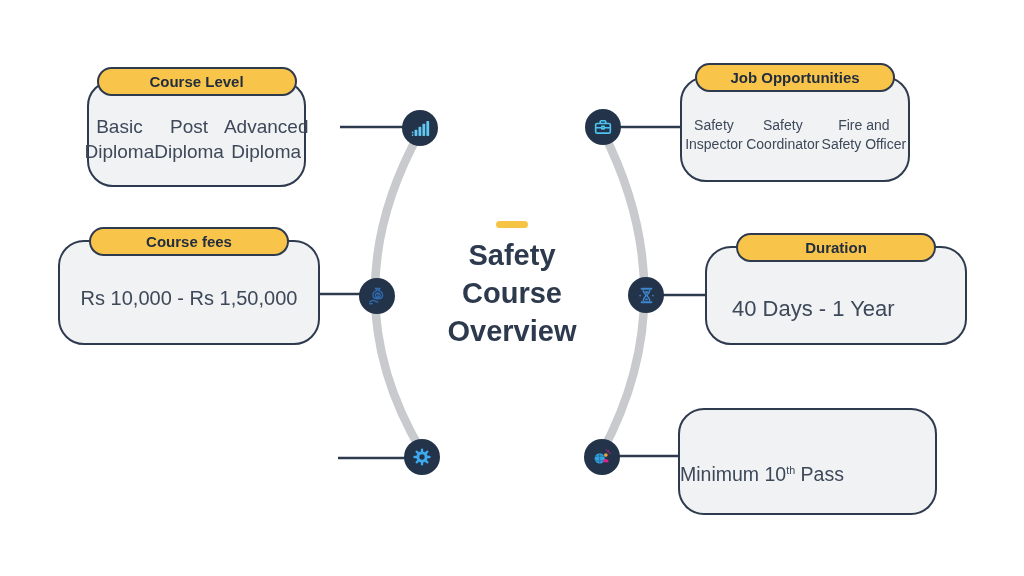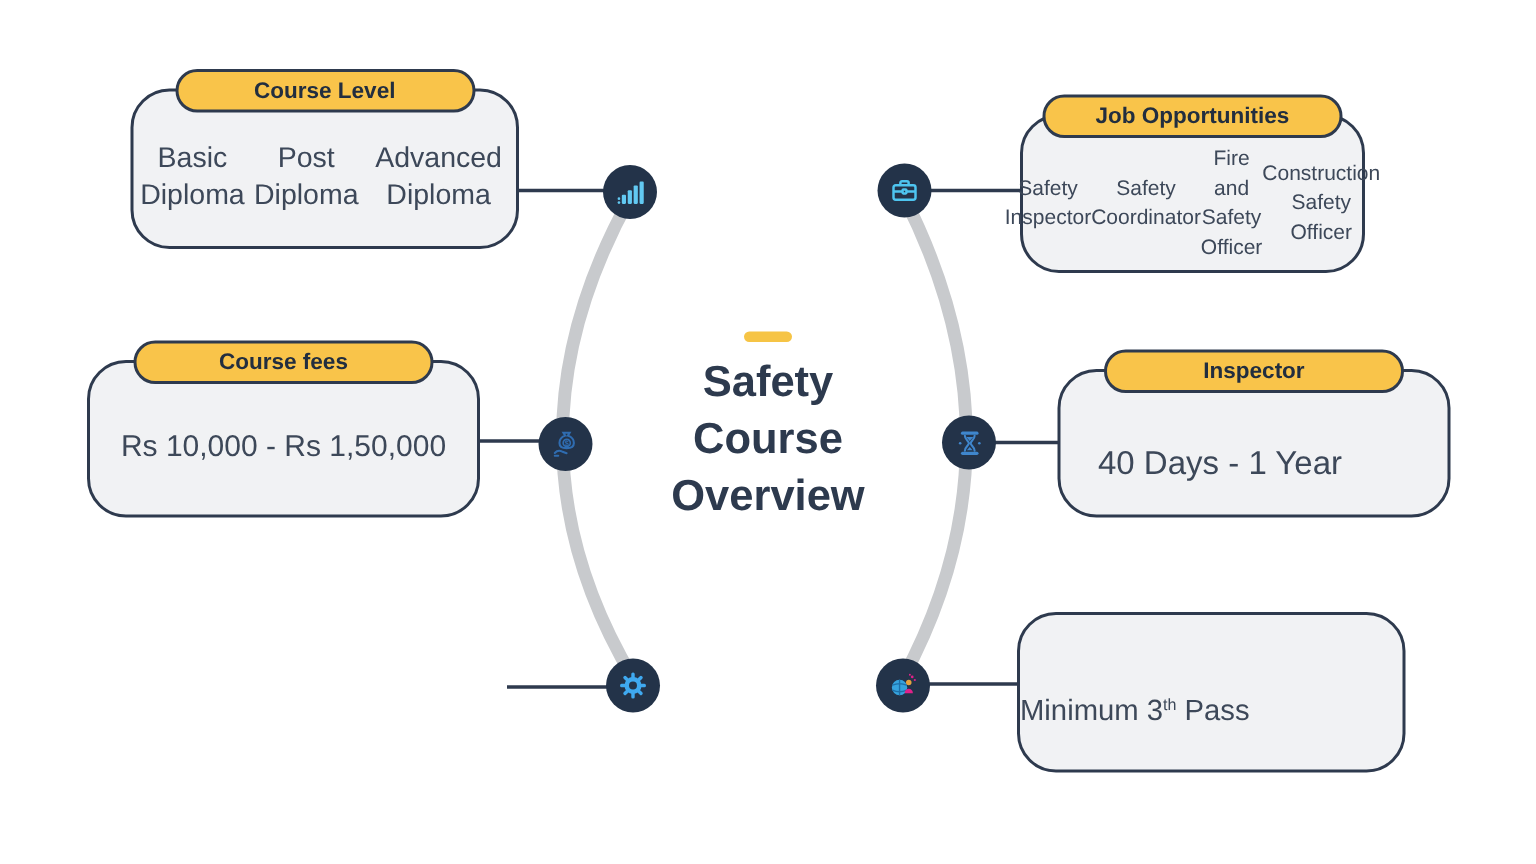--- a/index.html
+++ b/index.html
@@ -137,21 +137,21 @@
       <circle cx="9.5" cy="13.5" r="5.6" fill="#36A3DD"></circle>
       <path d="M4.3 11.8 c3.2-1.4 7.2-1.4 10.4 0 M4.3 15.4 c3.2 1.4 7.2 1.4 10.4 0 M9.5 7.9 v11.2" stroke="#1D6FA8" stroke-width="1" fill="none"></path>
       <circle cx="16.2" cy="9.8" r="2" fill="#E8A33D"></circle>
       <path d="M13.2 17.6 c0-4.4 6-4.4 6 0 Z" fill="#E0218A"></path>
       <circle cx="18.7" cy="5.8" r="1" fill="#E0218A"></circle>
       <circle cx="20.6" cy="8" r="0.8" fill="#E0218A"></circle>
       <circle cx="17" cy="4.2" r="0.7" fill="#E0218A"></circle>
     </svg>
   </div>
 
-  <div class="card" style="left:87px;top:59px;width:259px;height:107px">
+  <div class="card" style="left:87px;top:80px;width:219px;height:107px">
     <div class="pill">
       <span>Course Level</span>
     </div>
     <div class="card-body body-lg">
       <div>Basic Diploma</div>
       <div>Post Diploma</div>
       <div>Advanced Diploma</div>
     </div>
   </div>
 
@@ -166,37 +166,36 @@
 
 
   <div class="card" style="left:680px;top:76px;width:230px;height:106px">
     <div class="pill">
       <span>Job Opportunities</span>
     </div>
     <div class="card-body body-sm">
       <div>Safety Inspector</div>
       <div>Safety Coordinator</div>
       <div>Fire and Safety Officer</div>
-      <div>Construction Safety Officer</div>
     </div>
   </div>
 
   <div class="card" style="left:705px;top:246px;width:262px;height:99px">
     <div class="pill">
-      <span>Inspector</span>
+      <span>Duration</span>
     </div>
     <div class="card-body body-one-lg raise">
       <div>40 Days - 1 Year</div>
     </div>
   </div>
 
   <div class="card" style="left:678px;top:408px;width:259px;height:107px">
     <div class="card-body body-elig raise">
       <div>
-        <span>Minimum 3</span><sup>th</sup><span> Pass</span>
+        <span>Minimum 10</span><sup>th</sup><span> Pass</span>
       </div>
     </div>
   </div>
 
   <div class="title-dash"></div>
   <div class="title-block">
     <div>Safety</div>
     <div>Course</div>
     <div>Overview</div>
   </div>

